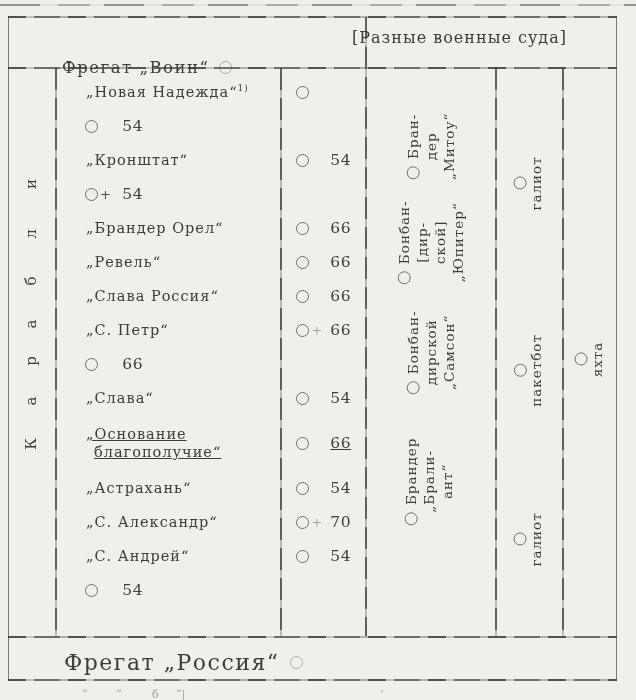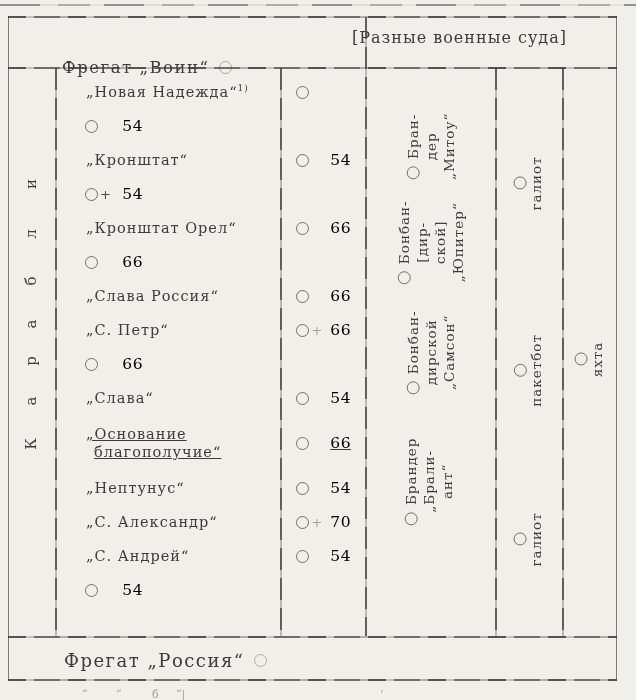--- a/index.html
+++ b/index.html
@@ -48,33 +48,33 @@
   .srow{display:flex;align-items:center;flex:0 0 34px;}
   .srow.tall{flex:0 0 56px;text-decoration:underline;}
   .sname{width:224px;box-sizing:border-box;padding-left:14px;
     font-size:14.5px;letter-spacing:1px;line-height:1.25;}
   .sname .l2{display:block;padding-left:8px;}
   .sname sup{font-size:9px;}
   .sval{width:85px;display:flex;align-items:center;box-sizing:border-box;
     padding:0 14px 0 13px;}
   .mark{width:15px;text-align:center;font-size:13px;color:#4a4a4a;}
   .mark.faint{opacity:.45;}
-  .guns{flex:1;text-align:right;font-size:15.5px;letter-spacing:.5px;color:#000000;}
+  .guns{flex:1;text-align:right;font-size:15.5px;letter-spacing:.5px;color:#404040;}
   
   .vblock{position:absolute;display:flex;align-items:center;justify-content:center;overflow:visible;}
   .vinner{transform:rotate(-90deg);display:flex;flex-direction:column;
     align-items:center;gap:1px;font-size:13.5px;letter-spacing:1px;white-space:nowrap;
     line-height:1.25;}
   .vline{display:flex;align-items:center;gap:7px;}
   
   .sletter{position:absolute;left:22px;width:18px;text-align:center;
     transform:rotate(-90deg);font-size:15px;letter-spacing:0;}
   .footer-text{
     position:absolute;left:64px;top:650px;display:flex;align-items:center;gap:10px;
-    font-size:18px;letter-spacing:1.5px;
+    font-size:22px;letter-spacing:1.5px;
   }
   .artifact{position:absolute;top:688px;font-size:11px;color:rgba(60,60,60,.45);}
 </style>
 </head>
 <body>
 
 <div class="toptear"></div>
 
 <div class="frame"></div>
 <div class="hrule" style="left:8px;top:16px;width:609px;"></div>
@@ -131,28 +131,29 @@
       </div>
     </div>
     <div class="srow">
       <div class="sval">
         <span class="circle"></span>
         <span class="mark">+</span>
         <span class="guns">54</span>
       </div>
     </div>
     <div class="srow">
-      <div class="sname"><span>„Кронштат Орел“</span></div>
-      <div class="sval">
-        <span class="circle"></span>
-        <span class="mark"></span>
-        <span class="guns">66</span>
-      </div>
-    </div>
-    <div class="srow">
+      <div class="sname"><span>„Брандер Орел“</span></div>
+      <div class="sval">
+        <span class="circle"></span>
+        <span class="mark"></span>
+        <span class="guns">66</span>
+      </div>
+    </div>
+    <div class="srow">
+      <div class="sname"><span>„Ревель“</span></div>
       <div class="sval">
         <span class="circle"></span>
         <span class="mark"></span>
         <span class="guns">66</span>
       </div>
     </div>
     <div class="srow">
       <div class="sname"><span>„Слава Россия“</span></div>
       <div class="sval">
         <span class="circle"></span>
@@ -185,21 +186,21 @@
     </div>
     <div class="srow tall">
       <div class="sname"><span>„Основание</span><span class="l2">благополучие“</span></div>
       <div class="sval">
         <span class="circle"></span>
         <span class="mark"></span>
         <span class="guns">66</span>
       </div>
     </div>
     <div class="srow">
-      <div class="sname"><span>„Нептунус“</span></div>
+      <div class="sname"><span>„Астрахань“</span></div>
       <div class="sval">
         <span class="circle"></span>
         <span class="mark"></span>
         <span class="guns">54</span>
       </div>
     </div>
     <div class="srow">
       <div class="sname"><span>„С. Александр“</span></div>
       <div class="sval">
         <span class="circle"></span>

